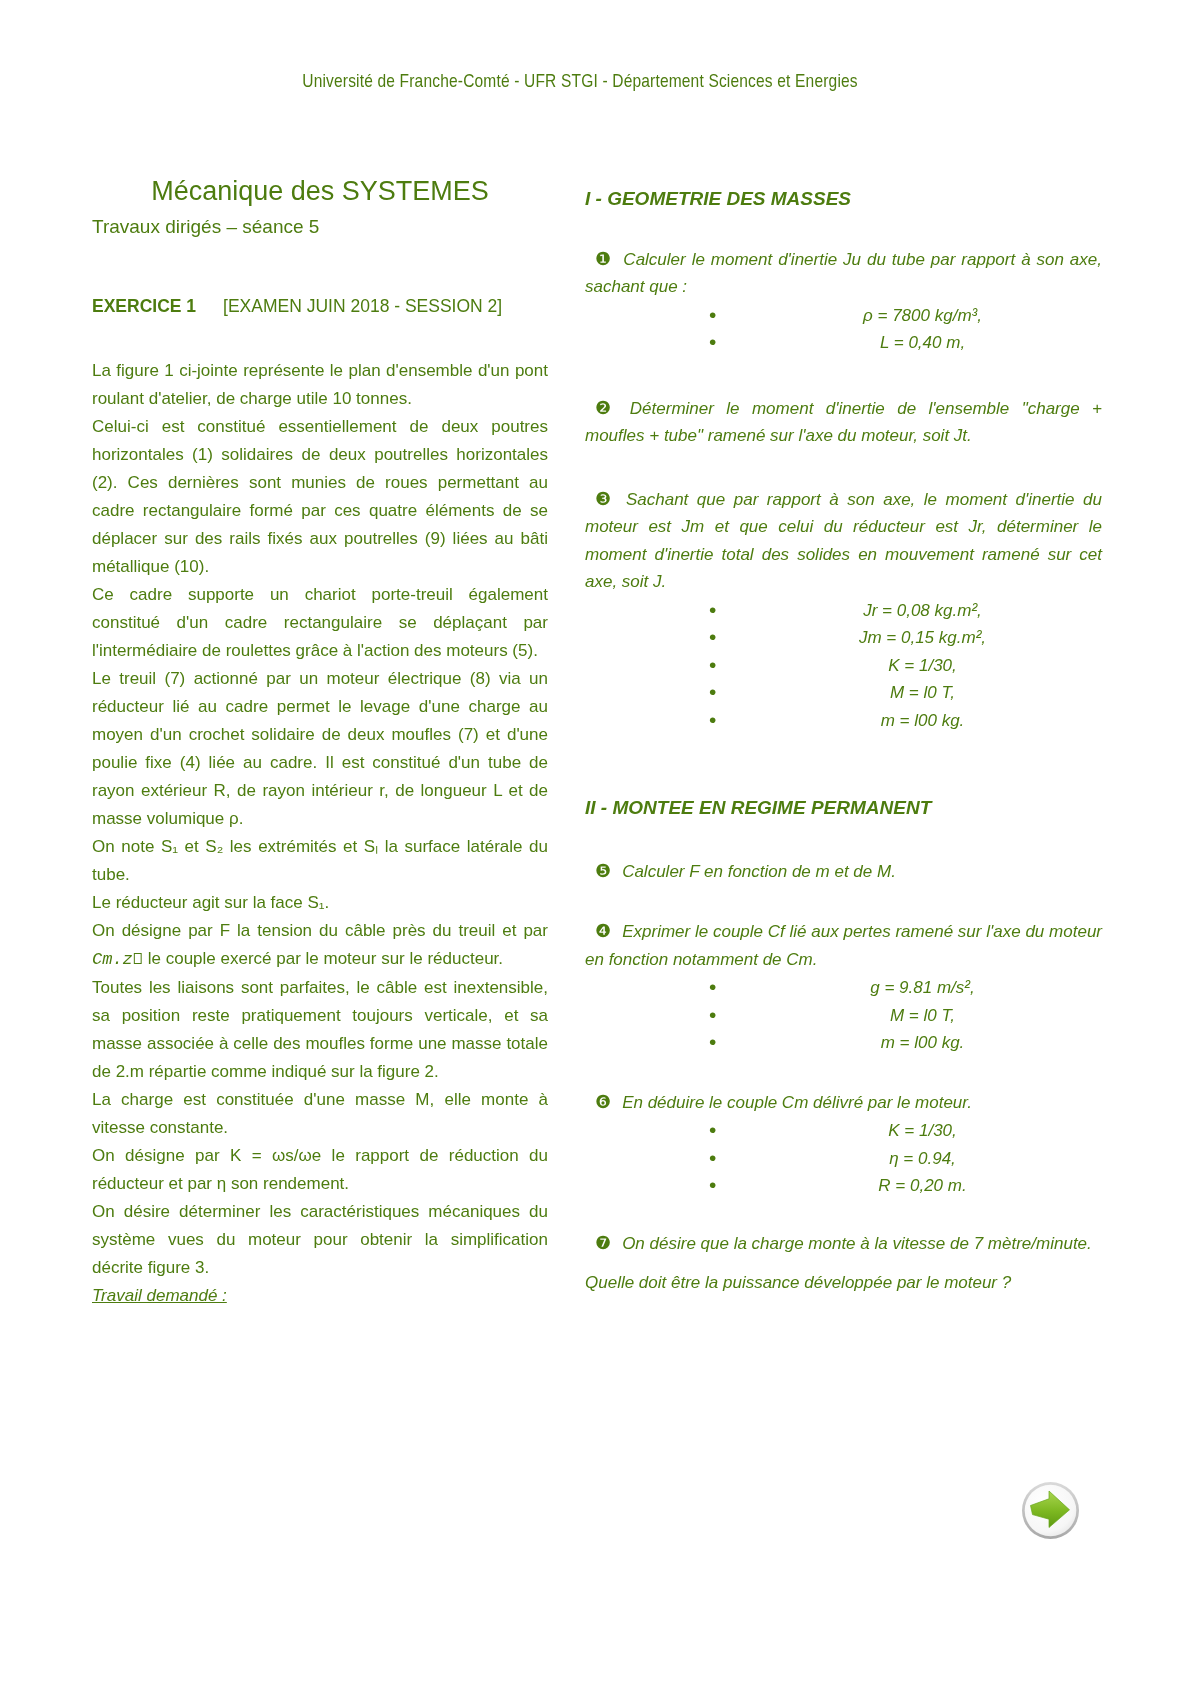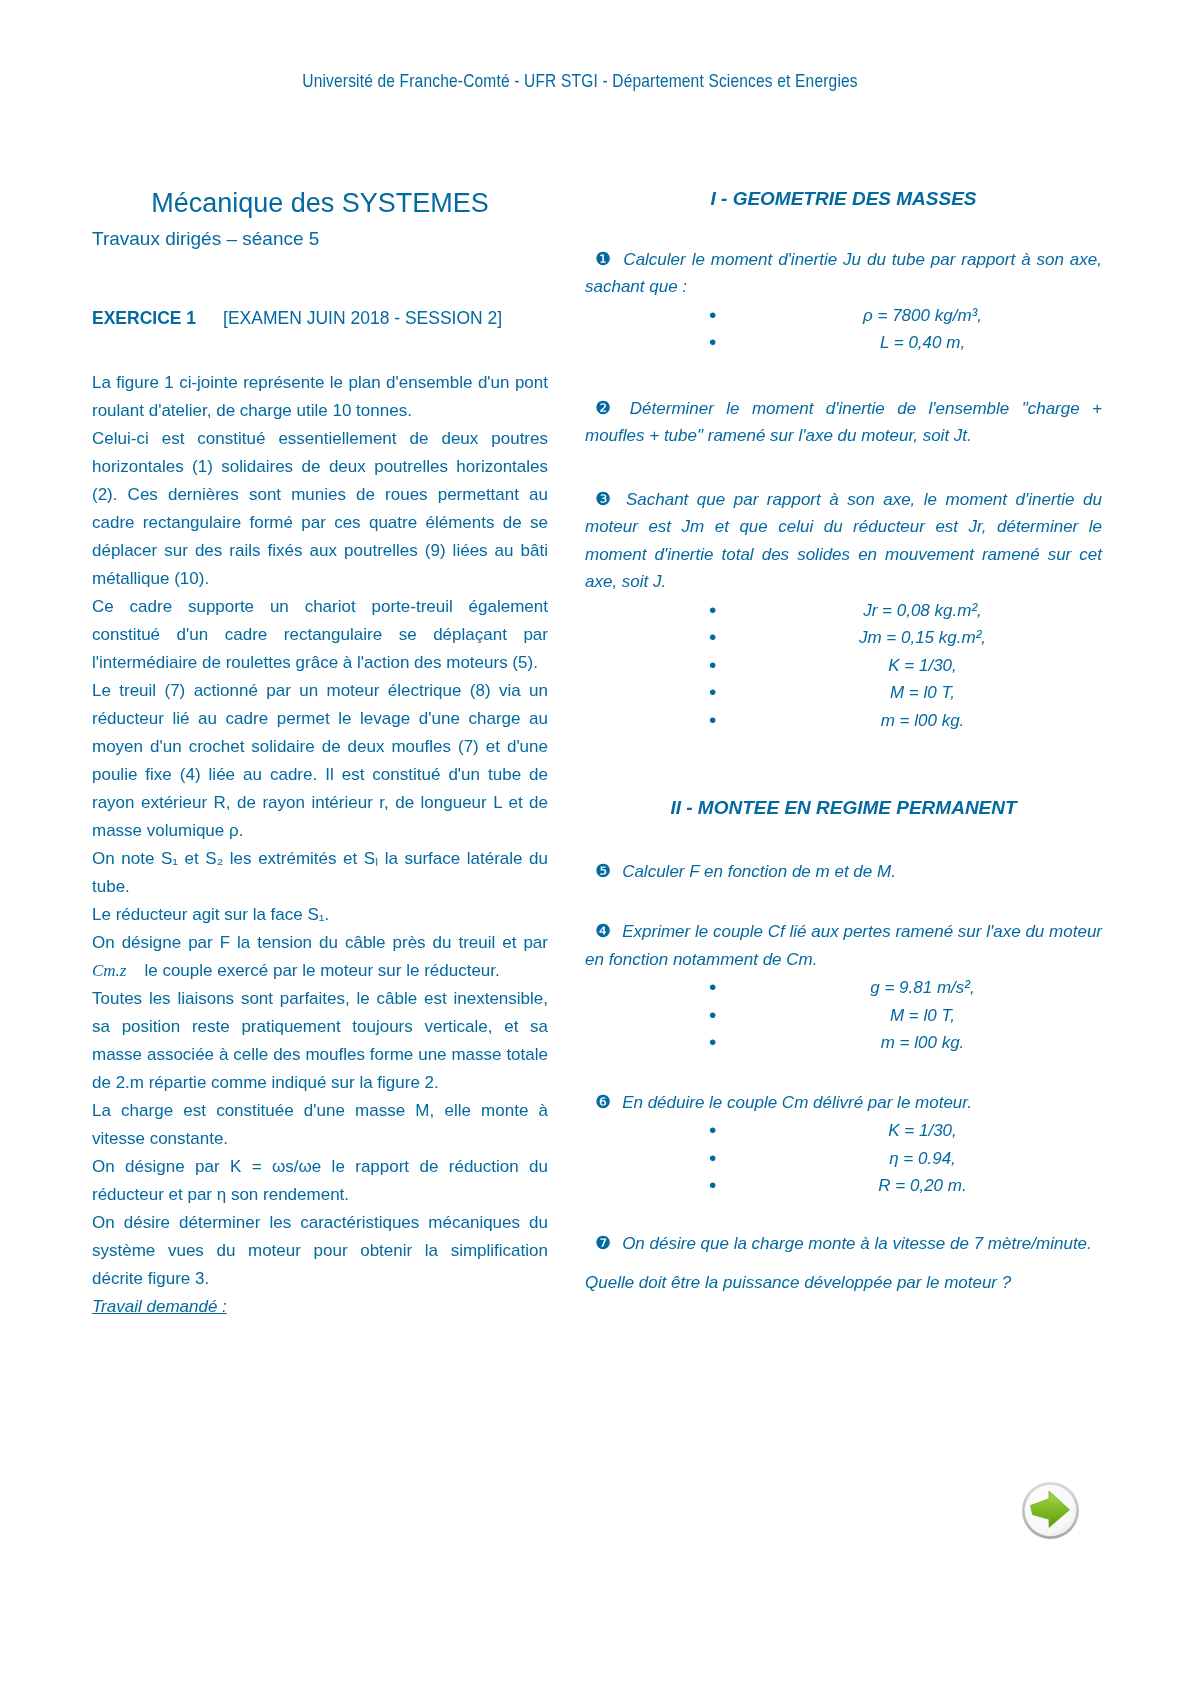--- a/index.html
+++ b/index.html
@@ -1,39 +1,39 @@
 <!DOCTYPE html>
 <html><head>
 <meta charset="utf-8">
 <style>
   html,body { margin:0; padding:0; background:#ffffff; }
   .page {
     position:relative; width:1184px; height:1683px; background:#ffffff;
-    font-family:"Liberation Sans", sans-serif; color:#0369a1; overflow:hidden;
+    font-family:"Liberation Sans", sans-serif; color:#4d7c0f; overflow:hidden;
   }
   .doc-header {
     position:absolute; top:70px; left:50px; width:1060px;
     text-align:center; font-size:18.5px; white-space:nowrap;
     transform:scaleX(0.84); transform-origin:50% 50%;
     letter-spacing:0.2px;
   }
   
-  .col-left { position:absolute; left:92px; top:188px; width:456px; }
+  .col-left { position:absolute; left:92px; top:176px; width:456px; }
   .title   { font-size:27px; font-weight:400; text-align:center; margin:0; }
   .subtitle{ font-size:19px; margin:9px 0 0; }
   .exline  { margin-top:58px; font-size:17.5px; }
   .exlabel { font-weight:700; margin-right:27px; }
   .body    { margin-top:40px; font-size:17px; line-height:28px; text-align:justify; }
   .body p  { margin:0; }
-  .mathz   { font-family:Liberation Serif, serif; font-style:italic; }
+  .mathz   { font-family:Liberation Mono, monospace; font-style:italic; }
   .travail { font-style:italic; text-decoration:underline; }
   
   .col-right { position:absolute; left:585px; top:185px; width:517px;
                font-style:italic; font-size:17px; line-height:27.5px; }
-  .rc-heading { font-size:19px; font-weight:700; text-align:center; margin:0; }
+  .rc-heading { font-size:19px; font-weight:700; margin:0; }
   .rc-heading.second { margin-top:60px; }
   .q { margin:26px 0 0; text-align:justify; text-indent:10px; }
   .q.after-heading { margin-top:33px; }
   .qm { font-style:normal; margin-right:10px; font-size:18px; letter-spacing:1px; }
   ul.vals { list-style:none; margin:1px 0 0; padding:0 0 0 122px;text-align:center; }
   ul.vals li { position:relative; padding-left:36px; margin:0; }
   ul.vals li::before { content:"•"; position:absolute; left:2px; top:-1px; font-size:21px; font-style:normal; }
   .closing { margin-top:12px; text-align:justify; }
   
   .next-btn { position:absolute; left:1021px; top:1481px; width:59px; height:59px;

